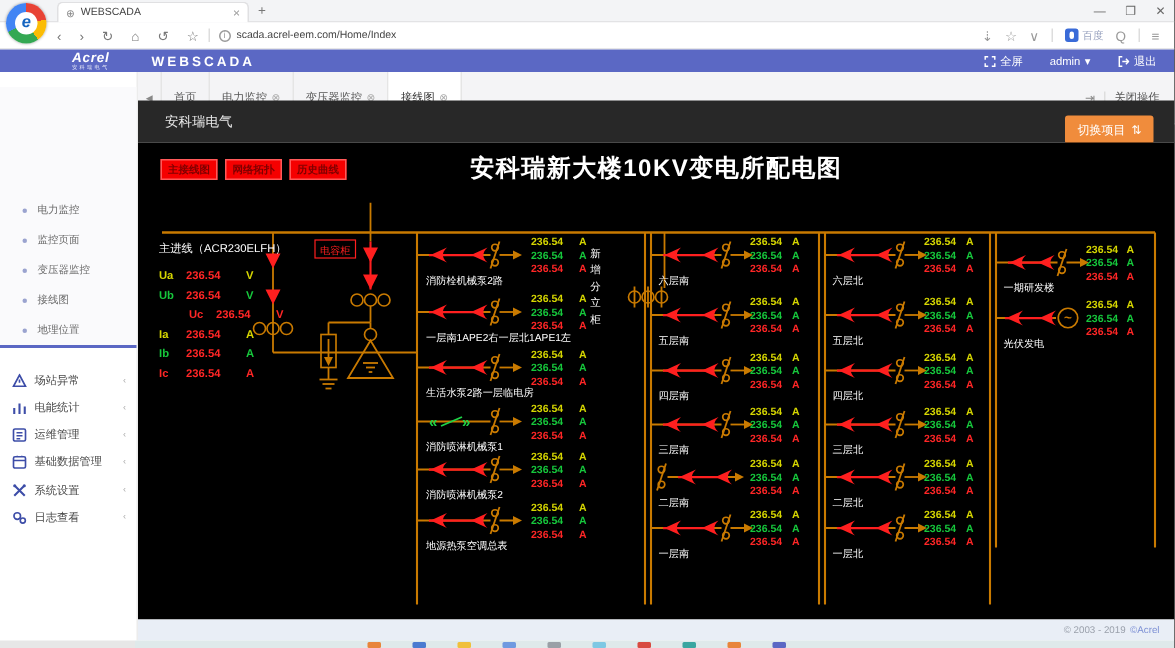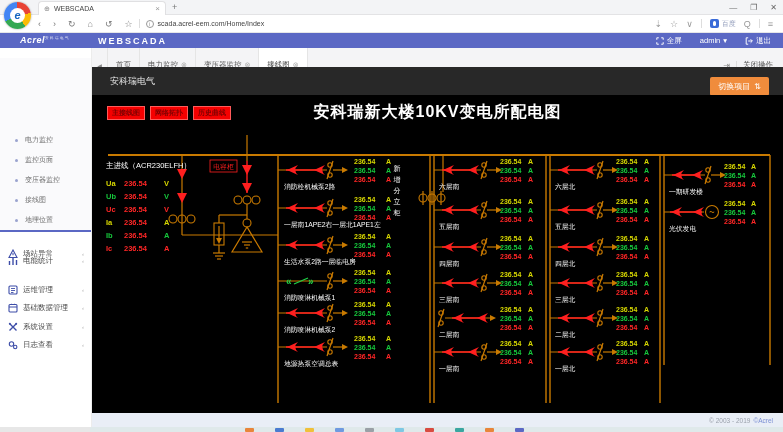--- a/index.html
+++ b/index.html
@@ -21,21 +21,21 @@
 .info-i::before{content:"i"}
 .url{font-size:7px;color:#444}
 .nav-right{margin-left:auto;display:flex;align-items:center;gap:8px;margin-right:10px;color:#999}
 .baidu-chip{display:flex;align-items:center;gap:3px}
 .baidu-ic{width:9px;height:9px;border-radius:2px;background:#3a6bd8;position:relative}
 .baidu-ic::after{content:"";position:absolute;left:3px;top:2px;width:3px;height:5px;background:#fff;border-radius:2px}
 .baidu-t{font-size:7px;color:#9aa4c0}
 .vsep{width:1px;height:9px;background:#ddd}
 
 .appheader{position:absolute;left:0;top:33px;width:783px;height:15px;background:#5b68c4;display:flex;align-items:center;color:#fff}
-.brand{display:flex;margin-left:20px;line-height:1}
+.brand{display:flex;flex-direction:column;margin-left:48px;line-height:1}
 .brand .b1{font-size:9px;font-weight:bold;font-style:italic;letter-spacing:.5px}
 .brand .b2{font-size:3.5px;letter-spacing:1.5px;margin-top:1px;opacity:.85}
 .appname{font-size:9px;font-weight:bold;letter-spacing:2px;margin-left:28px}
 .hdr-right{margin-left:auto;display:flex;align-items:center;gap:18px;margin-right:12px;font-size:7.5px}
 .hitem{display:flex;align-items:center;gap:3px}
 .hico{width:8px;height:8px}
 
 .sidebar{position:absolute;left:0;top:48px;width:92px;height:379px;background:#fff;border-right:1px solid #ececec}
 .sb-expbg{position:absolute;left:0;top:10px;width:100%;height:172px;background:#fafafc}
 .sb-group{position:absolute;left:0;width:100%;height:18px;display:flex;align-items:center;cursor:pointer}
@@ -173,21 +173,21 @@
       </div>
     <div class="sb-divider"></div>
     <div class="sb-group" style="top:197px">
       <svg class="gi" viewBox="0 0 10 10">
           <path d="M5,1 L9,8.5 H1 Z" fill="none" stroke="#3d4da8" stroke-width="1.1"></path>
           <path d="M5,4 V6.2" stroke="#3d4da8" stroke-width="1.1"></path>
         </svg>
       <span class="gl">场站异常</span>
       <span class="gc">‹</span>
     </div>
-    <div class="sb-group" style="top:204px">
+    <div class="sb-group" style="top:215px">
       <svg class="gi" viewBox="0 0 10 10">
           <path d="M1.5,9 V5 M5,9 V2 M8.5,9 V4" stroke="#3d4da8" stroke-width="1.4"></path>
         </svg>
       <span class="gl">电能统计</span>
       <span class="gc">‹</span>
     </div>
     <div class="sb-group" style="top:233px">
       <svg class="gi" viewBox="0 0 10 10">
           <rect x="1" y="1" width="8" height="8" rx="1" fill="none" stroke="#3d4da8" stroke-width="1.1"></rect>
           <path d="M3,3.5 H7 M3,5.5 H7 M3,7.5 H5.5" stroke="#3d4da8" stroke-width="0.9"></path>
@@ -267,21 +267,21 @@
           <span class="ml-n" style="color: rgb(214, 214, 0);">Ua</span>
           <span class="ml-v" style="color: rgb(255, 38, 38);">236.54</span>
           <span class="ml-u" style="color: rgb(214, 214, 0);">V</span>
         </div>
       <div class="ml-row">
           <span class="ml-n" style="color: rgb(22, 200, 60);">Ub</span>
           <span class="ml-v" style="color: rgb(255, 38, 38);">236.54</span>
           <span class="ml-u" style="color: rgb(22, 200, 60);">V</span>
         </div>
       <div class="ml-row">
-          <span class="ml-n" style="color: rgb(255, 38, 38);">Uc</span>
+          <span class="ml-n" style="color: rgb(255, 38, 38); margin-left: 20px;">Uc</span>
           <span class="ml-v" style="color: rgb(255, 38, 38);">236.54</span>
           <span class="ml-u" style="color: rgb(255, 38, 38);">V</span>
         </div>
       <div class="ml-row">
           <span class="ml-n" style="color: rgb(214, 214, 0);">Ia</span>
           <span class="ml-v" style="color: rgb(255, 38, 38);">236.54</span>
           <span class="ml-u" style="color: rgb(214, 214, 0);">A</span>
         </div>
       <div class="ml-row">
           <span class="ml-n" style="color: rgb(22, 200, 60);">Ib</span>

